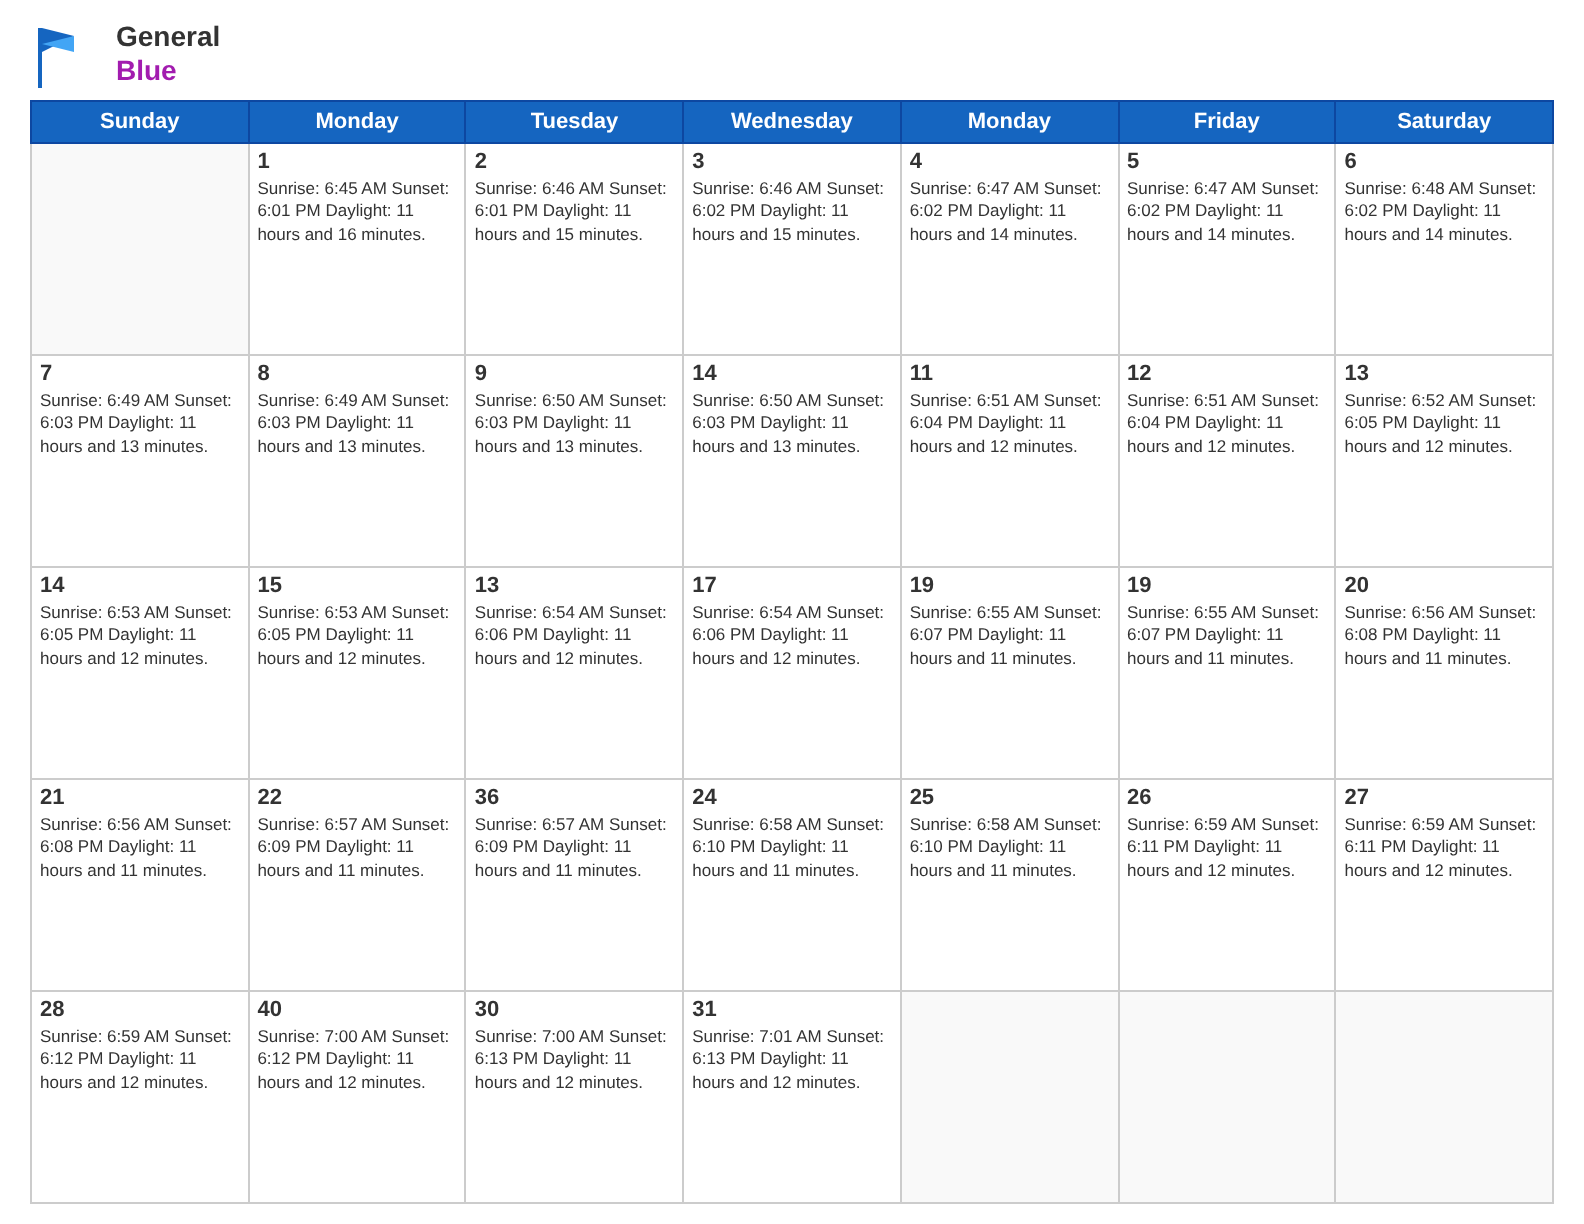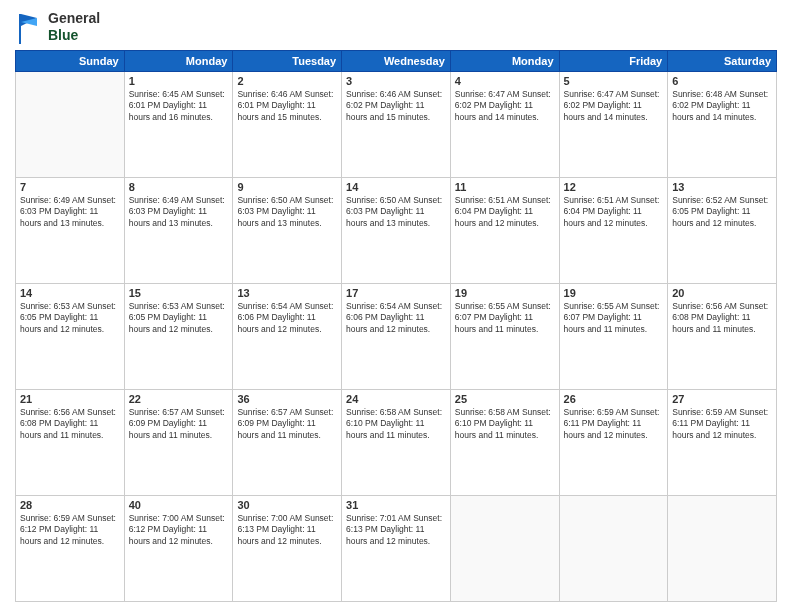--- a/index.html
+++ b/index.html
@@ -43,21 +43,21 @@
     .calendar-table {
       width: 100%;
       border-collapse: collapse;
       flex: 1;
     }
     .calendar-table th {
       background-color: #1565c0;
       color: #fff;
       font-size: 11px;
       font-weight: bold;
-      text-align: right;
+      text-align: center;
       padding: 4px 5px;
       border: 1px solid #0d47a1;
     }
     .calendar-table td {
       border: 1px solid #ccc;
       vertical-align: top;
       padding: 3px 4px;
       font-size: 9px;
       color: #333;
       width: calc(100% / 7);
@@ -77,29 +77,29 @@
     .empty-cell {
       background: #f9f9f9;
     }
   </style>
 </head>
 <body>
 
 <div class="page">
   <div class="header">
     <div class="logo" style="flex-direction: column; align-items: flex-start;">
-        <div style="display: flex; align-items: flex-end; gap: 3px;">
+        <div style="display: flex; align-items: flex-end; gap: 13px;">
           <svg width="30" height="34" viewBox="0 0 30 34">
             <line x1="5" y1="4" x2="5" y2="34" stroke="#1565c0" stroke-width="2"></line>
             <polygon points="6,4 22,8 6,16" fill="#1565c0"></polygon>
             <polygon points="6,12 22,8 22,16" fill="#42a5f5"></polygon>
           </svg>
           <div style="line-height: 1.2;">
             <div style="font-size: 14px; font-weight: bold; color: rgb(51, 51, 51);">General</div>
-            <div style="font-size: 14px; font-weight: bold; color: #14532d;">Blue</div>
+            <div style="font-size: 14px; font-weight: bold; color: #a21caf;">Blue</div>
           </div>
         </div>
       </div>
     <div class="title-block">
       <div class="month-title"></div>
       <div class="location"></div>
     </div>
   </div>
 
   <table class="calendar-table">

